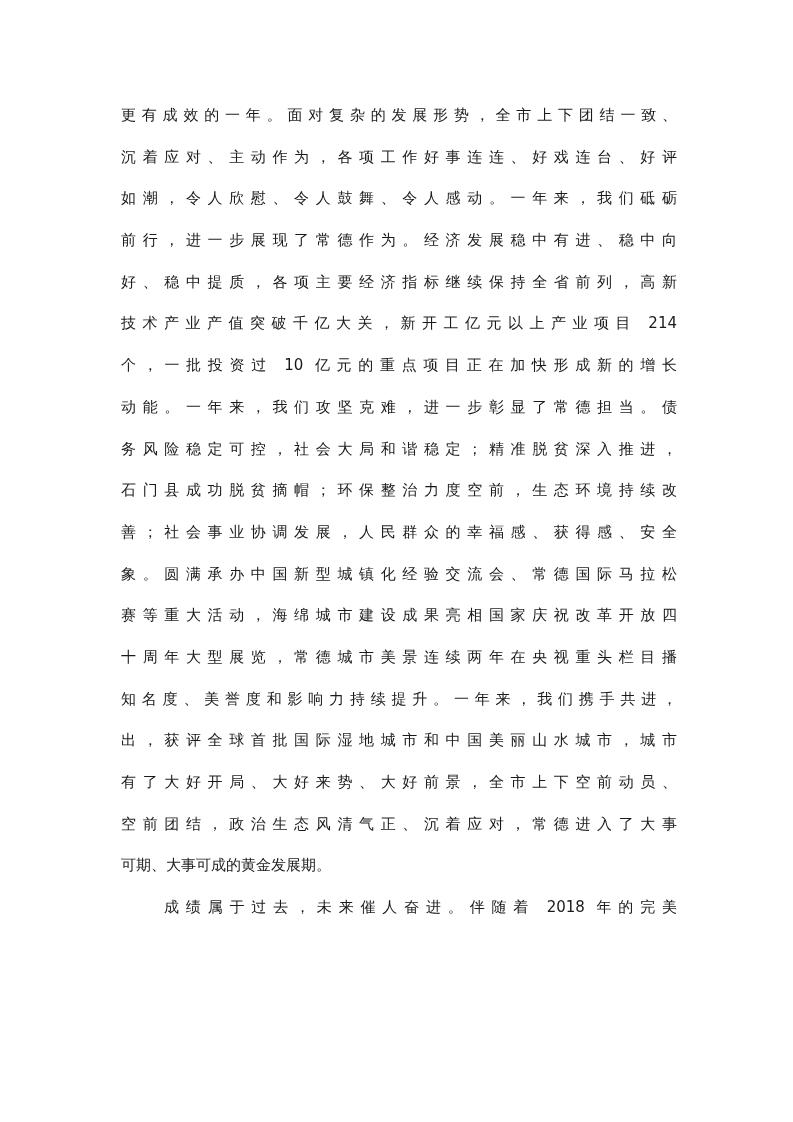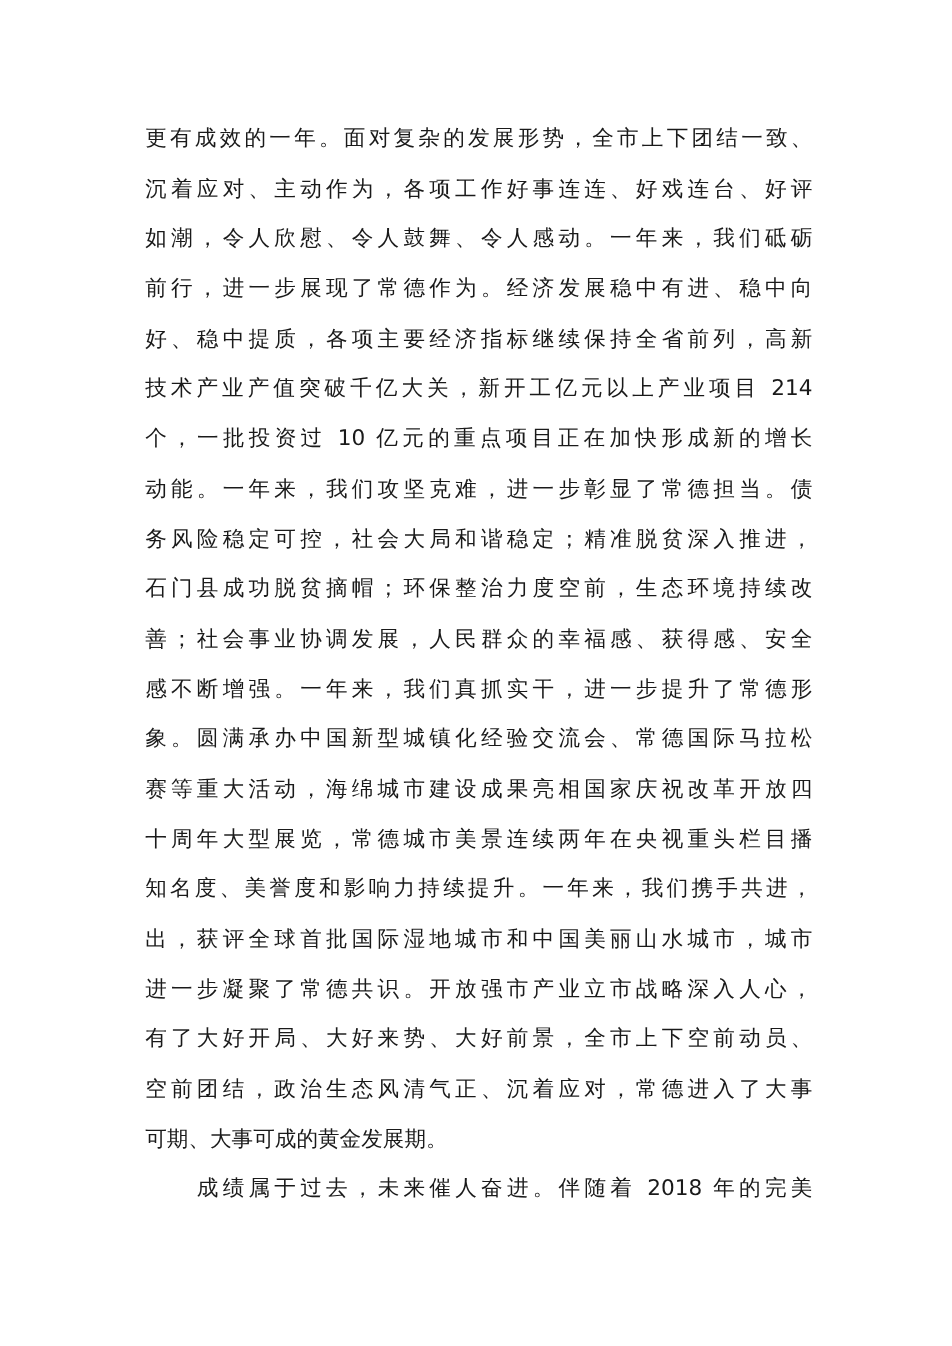--- a/index.html
+++ b/index.html
@@ -3,21 +3,21 @@
   <meta charset="utf-8">
   <style>
     html, body { margin: 0; padding: 0; background: #ffffff; }
     body { width: 793px; height: 1122px; position: relative; overflow: hidden; }
     .page {
       position: absolute;
       left: 121px;
       top: 95px;
       width: 556px;
       font-family: "DejaVu Sans", "Liberation Sans", sans-serif;
-      font-size: 18px;
+      font-size: 15px;
       color: #1a1a1a;
     }
     .line {
       height: 41.7px;
       line-height: 41.7px;
       white-space: nowrap;
       text-align: justify;
       text-align-last: justify;
       letter-spacing: 0px;
     }
@@ -37,27 +37,25 @@
     <div class="line">沉着应对、主动作为，各项工作好事连连、好戏连台、好评</div>
     <div class="line">如潮，令人欣慰、令人鼓舞、令人感动。一年来，我们砥砺</div>
     <div class="line">前行，进一步展现了常德作为。经济发展稳中有进、稳中向</div>
     <div class="line">好、稳中提质，各项主要经济指标继续保持全省前列，高新</div>
     <div class="line">技术产业产值突破千亿大关，新开工亿元以上产业项目 214</div>
     <div class="line">个，一批投资过 10 亿元的重点项目正在加快形成新的增长</div>
     <div class="line">动能。一年来，我们攻坚克难，进一步彰显了常德担当。债</div>
     <div class="line">务风险稳定可控，社会大局和谐稳定；精准脱贫深入推进，</div>
     <div class="line">石门县成功脱贫摘帽；环保整治力度空前，生态环境持续改</div>
     <div class="line">善；社会事业协调发展，人民群众的幸福感、获得感、安全</div>
-    <div class="line">感不断增强。一年来，我们真抓实干，进一步提升了常德形</div>
     <div class="line">象。圆满承办中国新型城镇化经验交流会、常德国际马拉松</div>
     <div class="line">赛等重大活动，海绵城市建设成果亮相国家庆祝改革开放四</div>
     <div class="line">十周年大型展览，常德城市美景连续两年在央视重头栏目播</div>
     <div class="line">知名度、美誉度和影响力持续提升。一年来，我们携手共进，</div>
     <div class="line">出，获评全球首批国际湿地城市和中国美丽山水城市，城市</div>
-    <div class="line">进一步凝聚了常德共识。开放强市产业立市战略深入人心，</div>
     <div class="line">有了大好开局、大好来势、大好前景，全市上下空前动员、</div>
     <div class="line">空前团结，政治生态风清气正、沉着应对，常德进入了大事</div>
     <div class="line last">可期、大事可成的黄金发展期。</div>
   </div>
   <div>
     <div class="line indent">成绩属于过去，未来催人奋进。伴随着 2018 年的完美</div>
   </div>
 </div>
 
 </body></html>

